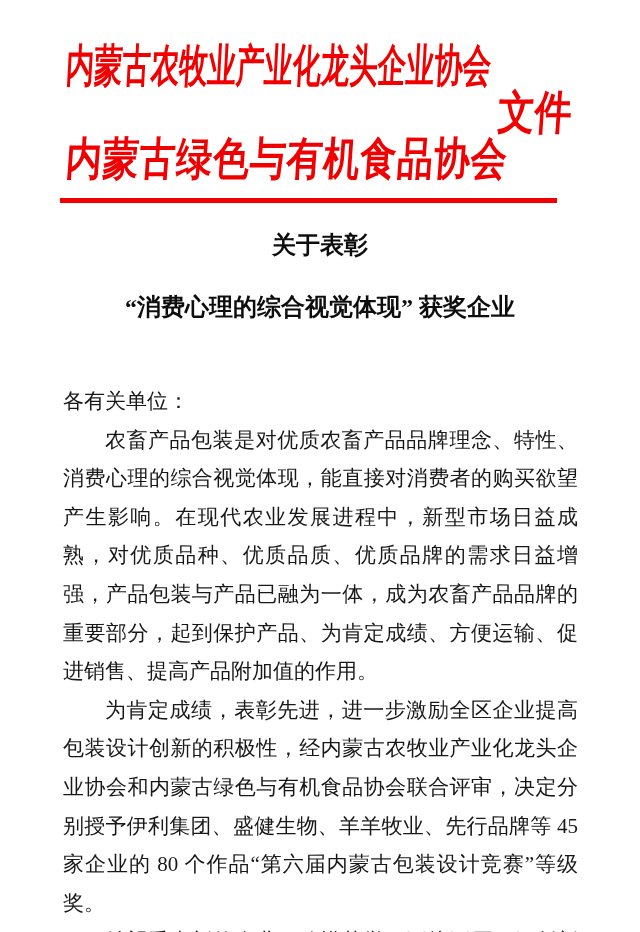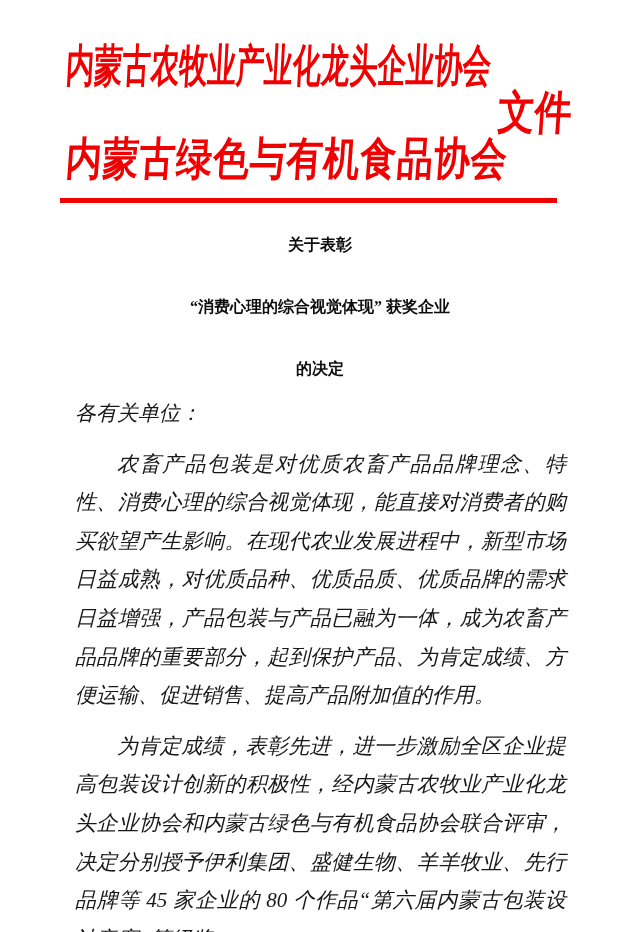--- a/index.html
+++ b/index.html
@@ -53,57 +53,56 @@
     width: 497px;
     height: 3px;                 
     border-top: 3px solid #f00000;
     border-bottom: 2px solid #f00000;
   }
 
   
   .doc-title { position: absolute; left: 40px; top: 214px; width: 560px; text-align: center; }
   .title-line {
     font-weight: bold;
-    font-size: 16px;
+    font-size: 24px;
     line-height: 62px;
     white-space: nowrap;
     color: #0d0d0d;
   }
 
   
   .body-text {
     position: absolute;
     left: 63px; top: 382px;
     width: 515px;
     font-size: 21px;
     line-height: 38.6px;
     text-align: justify;
     text-align-last: left;
     color: #181818;
   }
-  .body-text p { margin: 12px; font-style: italic; }
+  .body-text p { margin: 0; }
   .para { text-indent: 2em; }
 </style>
 </head>
 <body>
 
 <div class="page">
 
   <div class="letterhead">
     <div class="org-line1 red">内蒙古农牧业产业化龙头企业协会</div>
     <div class="doc-label red">文件</div>
     <div class="org-line2 red">内蒙古绿色与有机食品协会</div>
   </div>
 
   <div class="red-rule"></div>
 
   <div class="doc-title">
     <div class="title-line">关于表彰</div>
     <div class="title-line">“消费心理的综合视觉体现” 获奖企业</div>
-    <div class="title-line">的决定</div>
   </div>
 
   <div class="body-text">
     <p class="salutation">各有关单位：</p>
     <p class="para">农畜产品包装是对优质农畜产品品牌理念、特性、消费心理的综合视觉体现，能直接对消费者的购买欲望产生影响。在现代农业发展进程中，新型市场日益成熟，对优质品种、优质品质、优质品牌的需求日益增强，产品包装与产品已融为一体，成为农畜产品品牌的重要部分，起到保护产品、为肯定成绩、方便运输、促进销售、提高产品附加值的作用。</p>
     <p class="para">为肯定成绩，表彰先进，进一步激励全区企业提高包装设计创新的积极性，经内蒙古农牧业产业化龙头企业协会和内蒙古绿色与有机食品协会联合评审，决定分别授予伊利集团、盛健生物、羊羊牧业、先行品牌等 45 家企业的 80 个作品“第六届内蒙古包装设计竞赛”等级奖。</p>
     <p class="para">希望受表彰的企业，珍惜荣誉，再接再厉，勇创新高，</p>
   </div>
 
 </div>

